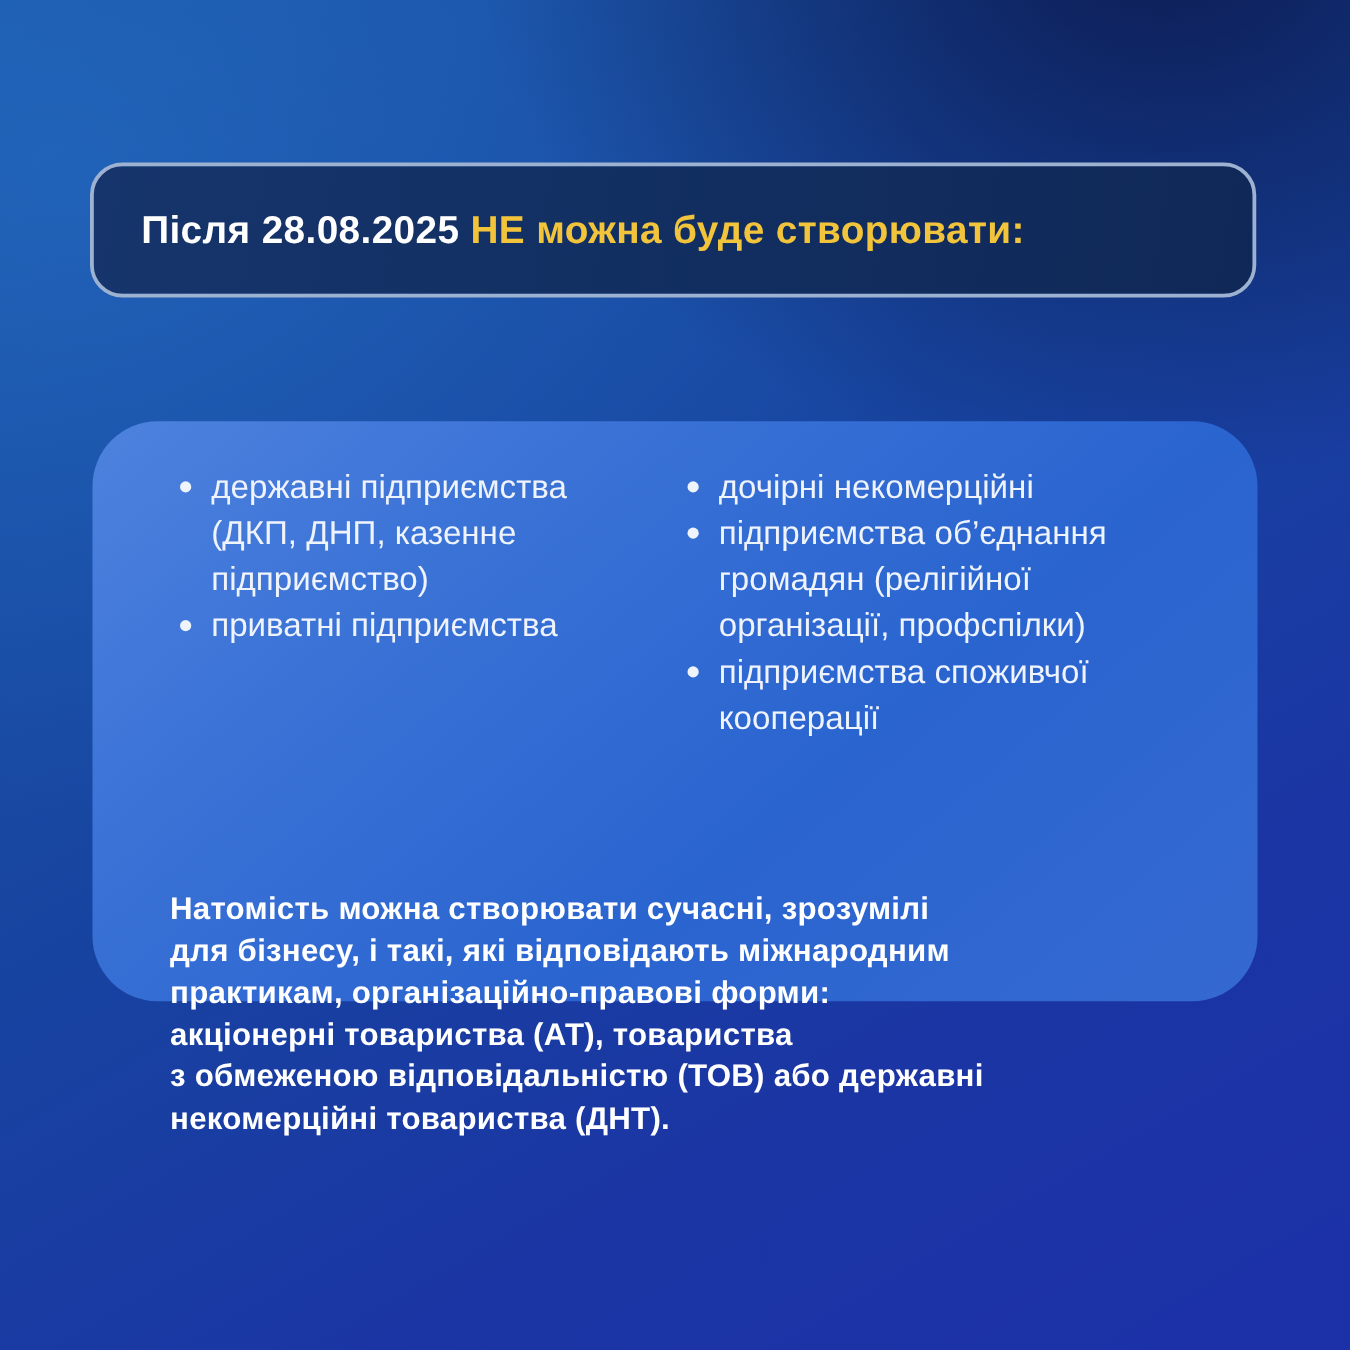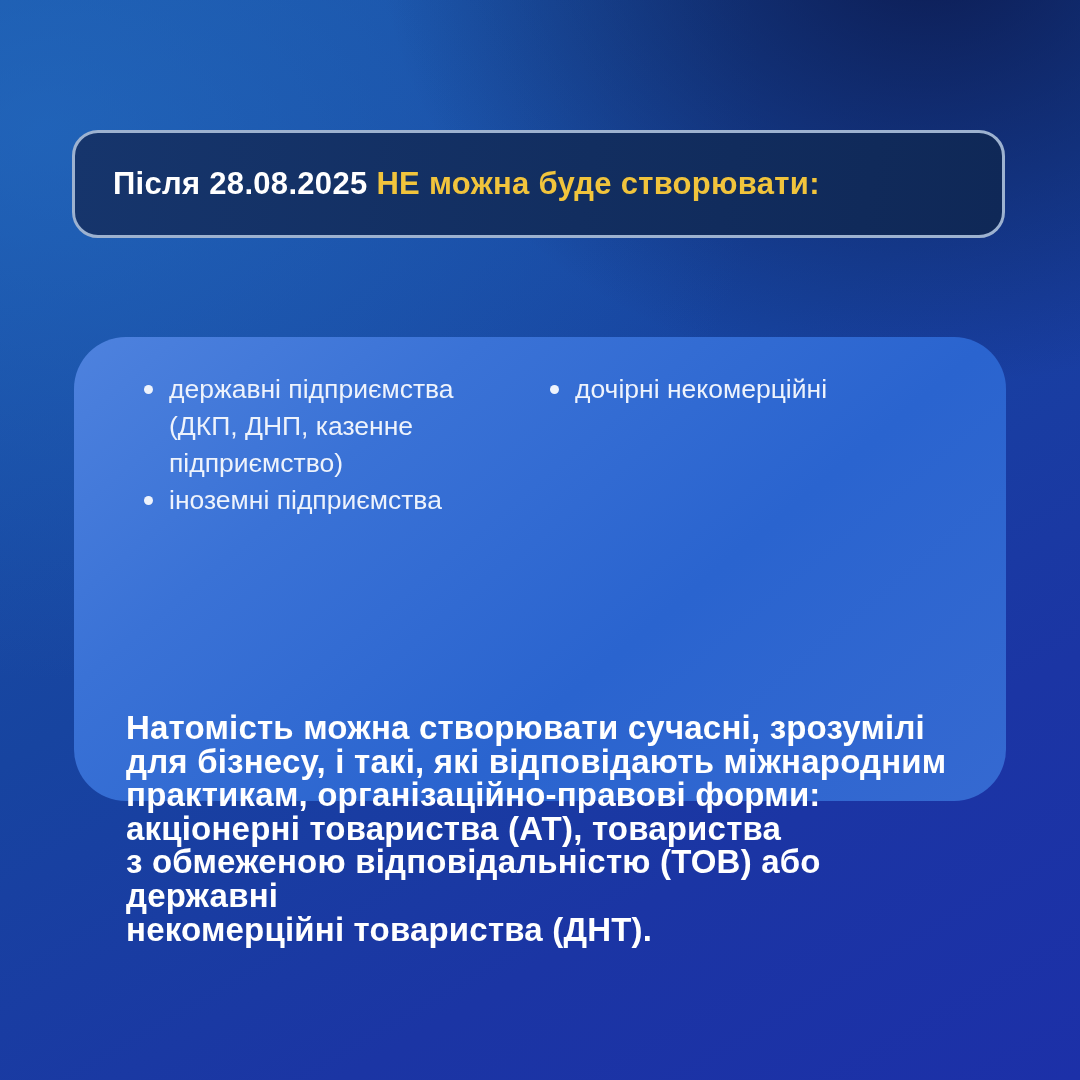--- a/index.html
+++ b/index.html
@@ -63,48 +63,53 @@
     content: "";
     position: absolute;
     left: 2px; top: 14px;
     width: 9px; height: 9px;
     border-radius: 50%;
     background: #eef3fc;
   }
 
   .summary {
     position: absolute;
-    left: 52px; top: 374px;
+    left: 62px; top: 374px;
     width: 824px;
-    font-size: 33px;
+    font-size: 25px;
     line-height: 33.6px;
     font-weight: 700;
     color: #ffffff;
     white-space: pre-line;
     letter-spacing: 0.2px;
   }
 </style>
 </head>
 <body>
 
 <div class="header-box">
   <div class="header-title"><span>Після 28.08.2025 </span><span class="highlight">НЕ можна буде створювати:</span></div>
 </div>
 
 <div class="card">
 
   <ul class="bullet-col left">
     <li>державні підприємства
 (ДКП, ДНП, казенне
 підприємство)</li>
-    <li>іноземні підприємства</li>
+    <li>приватні підприємства</li>
   </ul>
 
   <ul class="bullet-col right">
     <li>дочірні некомерційні</li>
+    <li>підприємства об’єднання
+громадян (релігійної
+організації, профспілки)</li>
+    <li>підприємства споживчої
+кооперації</li>
   </ul>
 
   <div class="summary">Натомість можна створювати сучасні, зрозумілі
 для бізнесу, і такі, які відповідають міжнародним
 практикам, організаційно-правові форми:
 акціонерні товариства (АТ), товариства
 з обмеженою відповідальністю (ТОВ) або державні
 некомерційні товариства (ДНТ).</div>
 
 </div>

